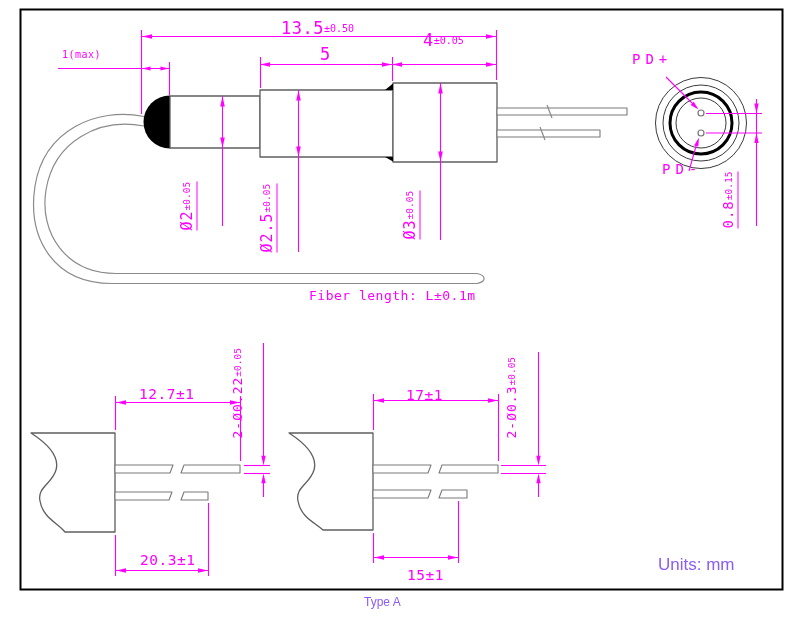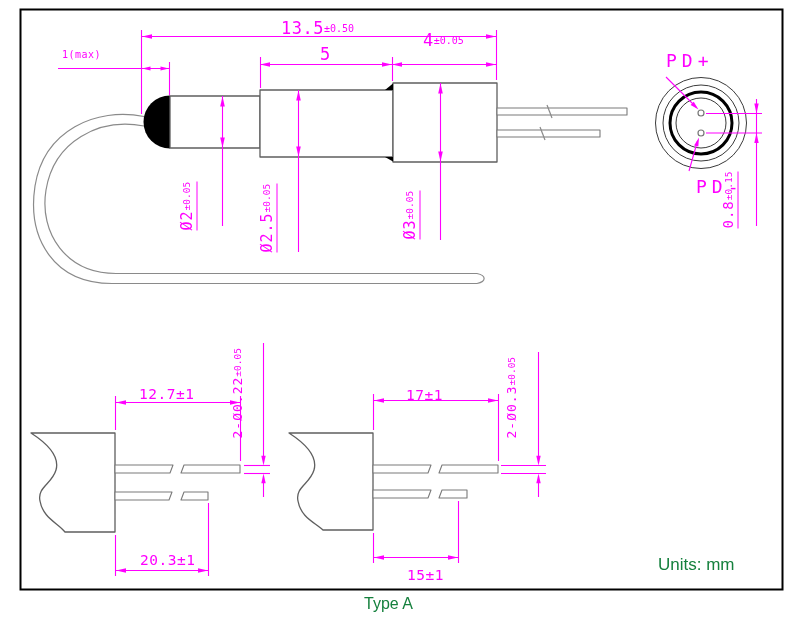--- a/index.html
+++ b/index.html
@@ -26,29 +26,29 @@
   .ds{fill:none;stroke:var(--dim);stroke-width:1.1;}
   .df{fill:var(--dim);stroke:none;}
   
   .lbl{position:absolute;color:var(--dim);white-space:nowrap;letter-spacing:0.5px;line-height:1.05;}
   .lg{font-size:17px;}
   .md{font-size:10px;}
   .dd{font-size:14.5px;text-align:right;}
   .sm{font-size:13px;}
   .tol{font-size:10px;vertical-align:2px;letter-spacing:0;}
   .tolv{font-size:9.5px;vertical-align:1.5px;letter-spacing:0;}
-  .pd{font-size:18px;letter-spacing:5px;margin-left:34px;}
+  .pd{font-size:14px;letter-spacing:5px;}
   .vlabel{position:absolute;color:var(--dim);white-space:nowrap;transform:rotate(-90deg);transform-origin:0 100%;letter-spacing:1px;}
   .v16{font-size:15px;line-height:16px;}
   .v15{font-size:14px;line-height:15px;}
   .v14{font-size:13px;line-height:14px;}
   .ul{border-bottom:1px solid var(--dim);padding-bottom:1px;}
-  .black{color:#15803d;font-family:"Liberation Sans",sans-serif;letter-spacing:0;}
+  .black{color:#8b5cf6;font-family:"Liberation Sans",sans-serif;letter-spacing:0;}
   .units{font-size:17px;}
-  .caption{font-size:16px;}
+  .caption{font-size:12px;}
 </style>
 </head>
 <body>
 
 <div class="stage">
 
 <svg width="794" height="624" viewBox="0 0 794 624">
 
   <rect class="frameRect" x="20.5" y="9.5" width="762" height="580"></rect>
 
@@ -203,24 +203,25 @@
 <div class="lbl lg" style="left:320px;top:46px"><span>5</span></div>
 
 <div class="lbl lg" style="left:423px;top:32px"><span>4</span><span class="tol">±0.05</span></div>
 
 <div class="vlabel v16 ul" style="left:197px;top:212px"><span>Ø2</span><span class="tolv">±0.05</span></div>
 
 <div class="vlabel v16 ul" style="left:277px;top:234px"><span>Ø2.5</span><span class="tolv">±0.05</span></div>
 
 <div class="vlabel v16 ul" style="left:420px;top:221px"><span>Ø3</span><span class="tolv">±0.05</span></div>
 
+<div class="lbl sm" style="left:309px;top:289px"><span>Fiber length: L±0.1m</span></div>
 
 <div class="lbl pd" style="left:632px;top:52px"><span>PD+</span></div>
 
-<div class="lbl pd" style="left:662px;top:178px"><span>PD-</span></div>
+<div class="lbl pd" style="left:662px;top:162px"><span>PD-</span></div>
 
 <div class="vlabel v15 ul" style="left:738px;top:211px"><span>0.8</span><span class="tolv">±0.15</span></div>
 
 <div class="lbl dd" style="left:139px;top:387px"><span>12.7±1</span></div>
 
 <div class="lbl dd" style="left:140px;top:553px"><span>20.3±1</span></div>
 
 <div class="vlabel v14" style="left:245px;top:424px"><span>2-Ø0.22</span><span class="tolv">±0.05</span></div>
 
 <div class="lbl dd" style="left:406px;top:388px"><span>17±1</span></div>

